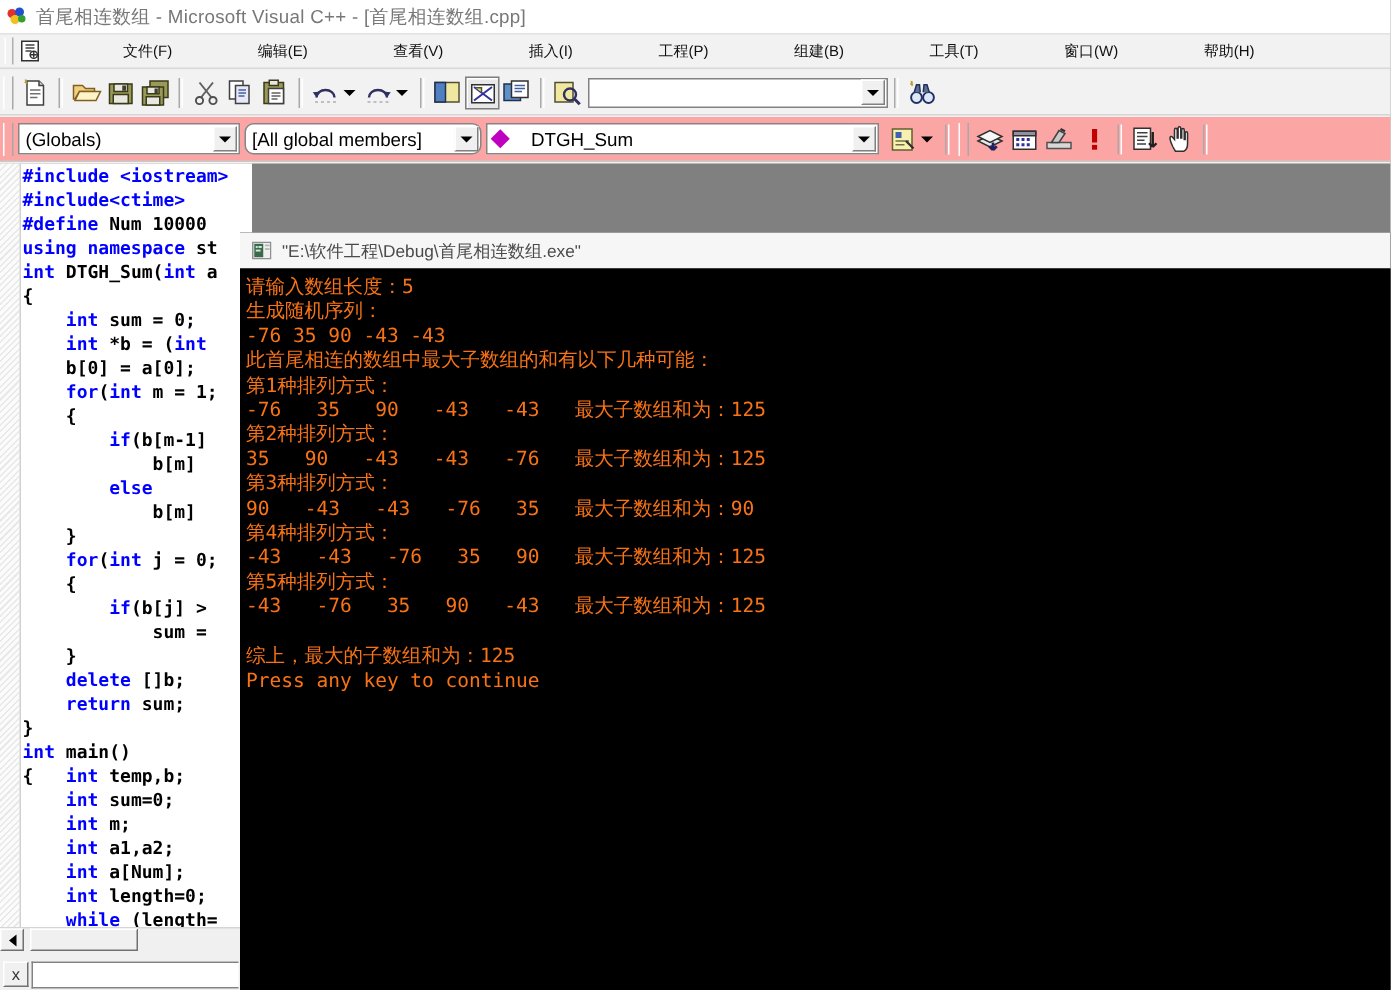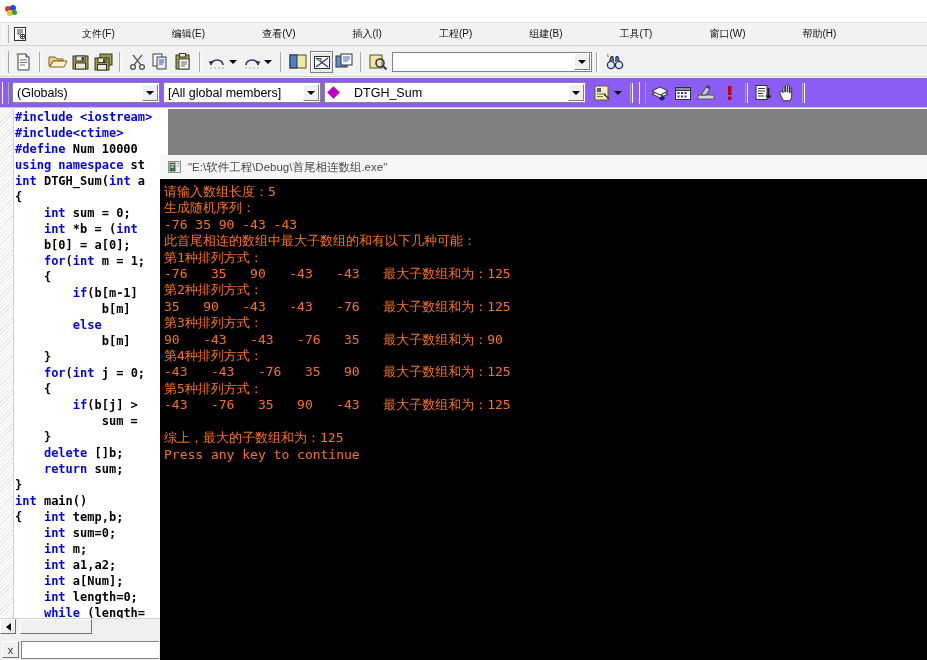--- a/index.html
+++ b/index.html
@@ -24,25 +24,25 @@
   .tb-grip{width:5px;height:22px;margin:0 3px 0 2px;border-left:1px solid #ffffff;border-right:1px solid #a8a8a8;}
   .tbtn{width:23px;height:22px;position:relative;display:inline-block;}
   .tbtn.pressed{border:1px solid #7f7f7f;box-shadow:inset 1px 1px 0 #fff;box-sizing:border-box;background:#e8e8e8;}
   .drop-arrow{width:0;height:0;border-left:4px solid transparent;border-right:4px solid transparent;border-top:4px solid #000;display:inline-block;margin:0 4px 0 0;}
   .tb-combo{width:200px;height:20px;background:#fff;border:1px solid #828282;box-sizing:border-box;display:flex;align-items:center;margin-left:2px;}
   .tb-combo .cb-txt{flex:1;padding-left:3px;font-size:12px;overflow:hidden;white-space:nowrap;}
   .cb-btn{width:16px;height:17px;background:#f0f0f0;border:1px solid #fff;border-right-color:#808080;border-bottom-color:#808080;box-sizing:border-box;display:flex;align-items:center;justify-content:center;margin-right:1px;}
   .cb-btn .ar{width:0;height:0;border-left:4px solid transparent;border-right:4px solid transparent;border-top:4px solid #000;}
 
   
-  .toolbar2{position:absolute;left:0;top:78px;width:927px;height:30px;background:#8b5cf6;border-bottom:1px solid #c9c9c9;box-sizing:border-box;display:flex;align-items:center;}
+  .toolbar2{position:absolute;left:0;top:78px;width:927px;height:30px;background:#fca5a5;border-bottom:1px solid #c9c9c9;box-sizing:border-box;display:flex;align-items:center;}
   .wz-combo{height:21px;background:#fff;border:1px solid #868686;box-sizing:border-box;display:flex;align-items:center;margin-right:3px;}
   .wz-combo .cb-txt{flex:1;padding-left:4px;font-size:12.5px;overflow:hidden;white-space:nowrap;color:#000;}
   .cls-combo{width:148px;}
-  .mem-combo{width:158px;}
+  .mem-combo{width:158px;border-radius:6px;}
   .fn-combo{width:262px;gap:7px;}
   .diamond{width:9px;height:9px;background:#c000c0;transform:rotate(45deg);margin:0 5px 0 4px;flex:0 0 auto;}
 
   
   .client{position:absolute;left:0;top:109px;width:927px;height:551px;background:#808080;}
 
   
   .editor{position:absolute;left:0;top:0;width:160px;height:525px;background:#ffffff;overflow:hidden;padding-left:8px;}
   .editor .gutter{position:absolute;left:0;top:0;width:14px;height:100%;
     background:repeating-linear-gradient(135deg,#e9e9e9 0 1px,#fbfbfb 1px 3px);border-right:1px solid #d0d0d0;box-sizing:border-box;}
@@ -73,20 +73,21 @@
 
 <div id="app">
 
   <div class="titlebar">
     <span class="app-icon">
       <i style="left:1px;top:2px;width:6px;height:6px;background:#e03030;border-radius:50%;"></i>
       <i style="left:6px;top:1px;width:6px;height:6px;background:#2050d0;border-radius:50%;"></i>
       <i style="left:3px;top:6px;width:6px;height:6px;background:#f0c020;border-radius:50%;"></i>
       <i style="left:8px;top:6px;width:5px;height:5px;background:#30a030;border-radius:50%;"></i>
     </span>
+    <span class="title-text">首尾相连数组 - Microsoft Visual C++ - [首尾相连数组.cpp]</span>
   </div>
 
   <div class="menubar">
     <span class="menu-grip"></span>
     <span class="doc-icon" style="display:inline-block;">
       <svg width="16" height="16" viewBox="0 0 16 16">
         <rect x="2.5" y="1.5" width="11" height="13" fill="#ffffff" stroke="#303030"></rect>
         <path d="M5 4h6M5 6h6M5 8h4" stroke="#404040" stroke-width="1"></path>
         <circle cx="10.5" cy="10.5" r="2.4" fill="#ffffff" stroke="#303030"></circle>
         <path d="M10.5 8.6v3.8M8.6 10.5h3.8" stroke="#303030" stroke-width=".9"></path>

